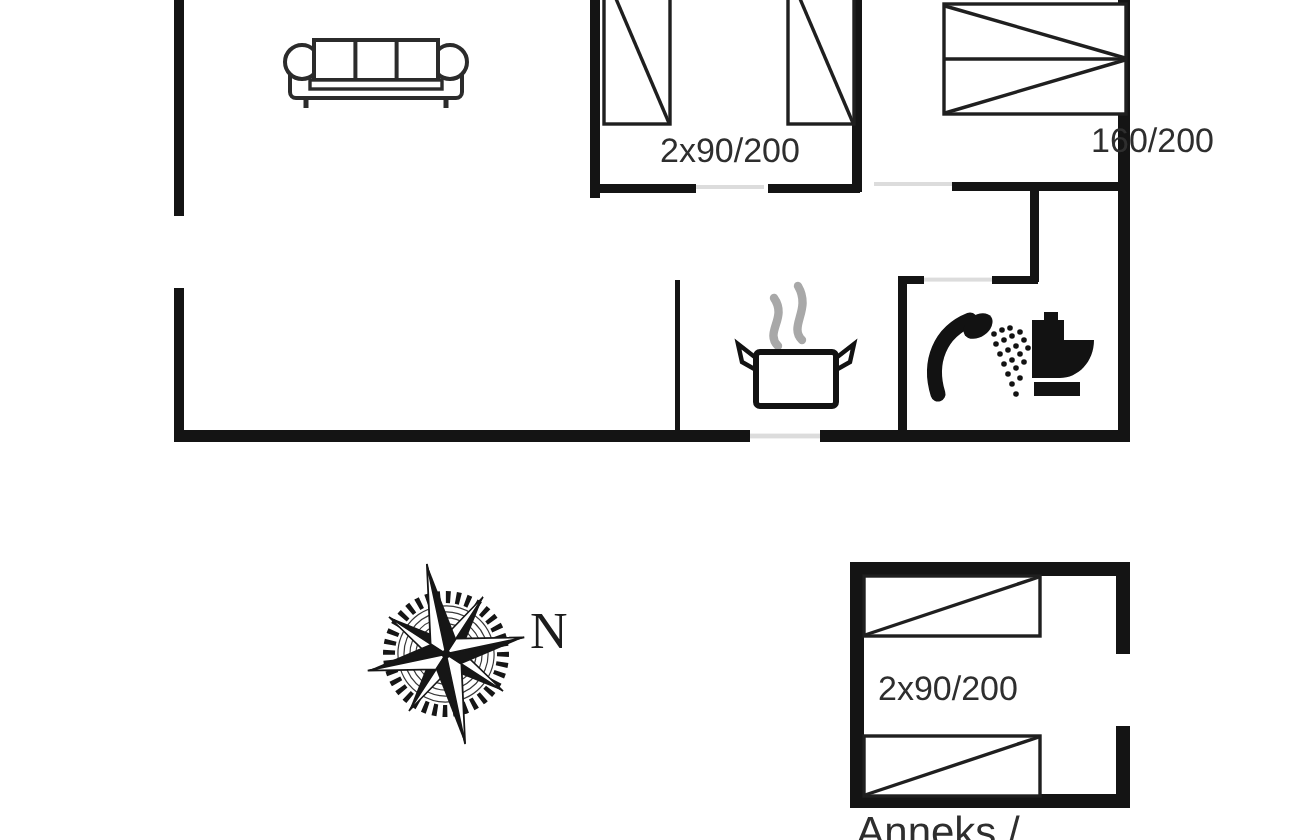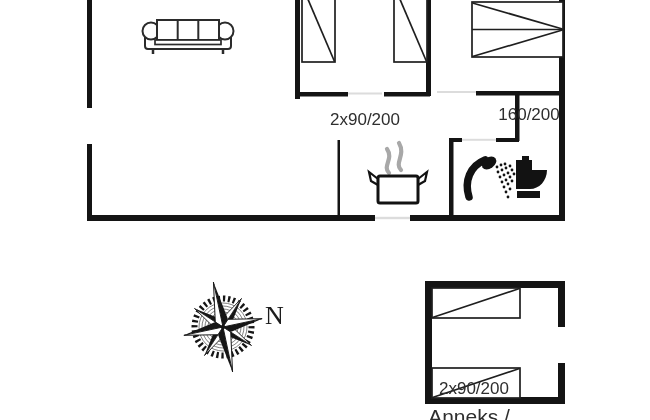--- a/index.html
+++ b/index.html
@@ -2,21 +2,21 @@
 <html><head>
 <meta charset="utf-8">
 <style>
   html,body{margin:0;padding:0;background:#ffffff;}
   .canvas{
     position:relative;width:650px;height:420px;background:#ffffff;
     overflow:hidden;font-family:"Liberation Sans",sans-serif;
   }
   .plan-svg{position:absolute;left:0;top:0;}
   .lbl{position:absolute;color:#2e2e2e;white-space:nowrap;line-height:1.05;}
-  .lbl-bed{font-size:17px;margin-top:44px;}
+  .lbl-bed{font-size:17px;}
   .lbl-center{text-align:center;}
   .lbl-annex-title{font-size:21px;text-align:center;}
   .lbl-north{font-family:"Liberation Serif",serif;font-size:26px;color:#1c1c1c;}
 </style>
 </head>
 <body>
 
 <div class="canvas">
 
   <svg class="plan-svg" width="650" height="420" viewBox="0 0 650 420">
@@ -183,21 +183,21 @@
           <polygon points="0,-40 6.5,-6.5 0,0" fill="#161616"></polygon>
           <polygon points="0,-40 -6.5,-6.5 0,0" fill="#ffffff" stroke="#161616" stroke-width="0.9"></polygon>
         </g>
       </g>
       <circle r="2.2" fill="#161616"></circle>
     </g>
   </svg>
 
   <div class="lbl lbl-bed lbl-center" style="left:300px;top:67px;width:130px;">2x90/200</div>
 
-  <div class="lbl lbl-bed lbl-center" style="left:464px;top:62px;width:130px;">160/200</div>
+  <div class="lbl lbl-bed lbl-center" style="left:477px;top:62px;width:130px;text-align:right;">160/200</div>
 
   <div class="lbl lbl-bed" style="left:439px;top:336px;">2x90/200</div>
 
   <div class="lbl lbl-annex-title" style="left:399px;top:406px;width:140px;">Anneks /</div>
 
   <div class="lbl lbl-north" style="left:265px;top:302px;">N</div>
 
 </div>
 
 </body></html>

